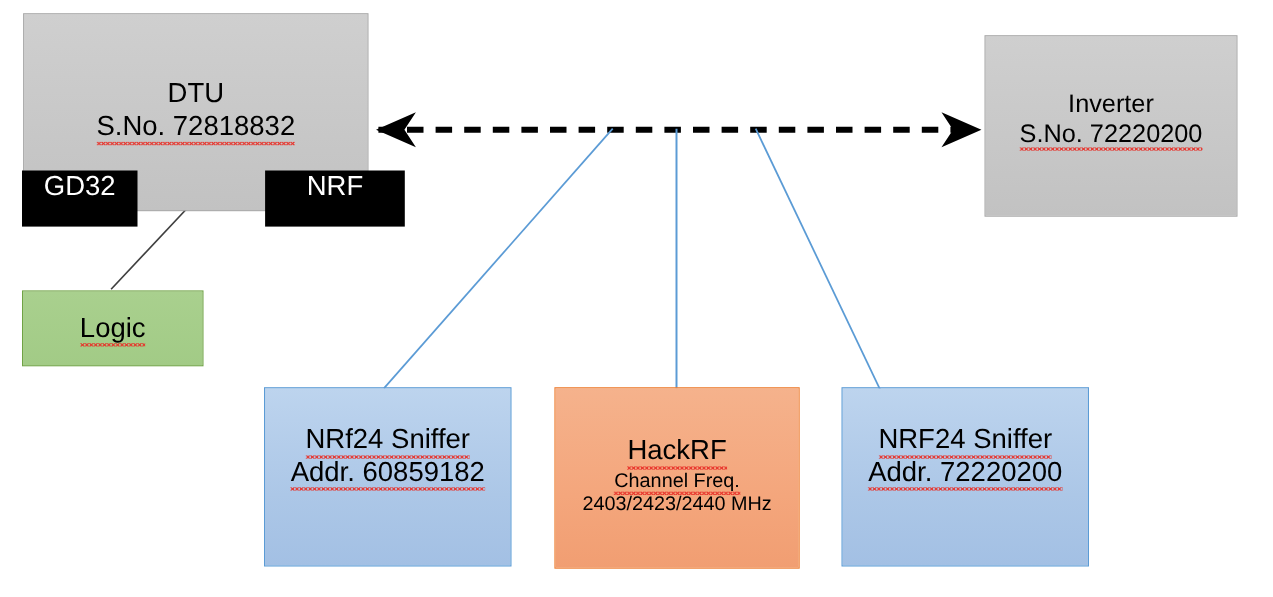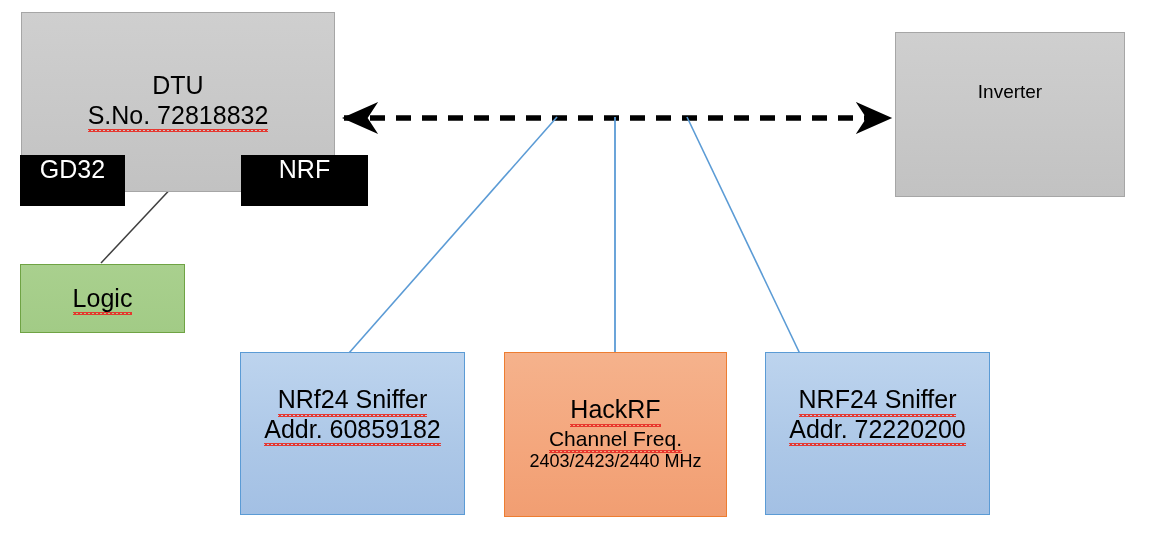--- a/index.html
+++ b/index.html
@@ -54,21 +54,21 @@
   #nrf-chip  { left: 230px; top: 155px; width: 127px; height: 51px; margin-left: 11px; }
 
   
   #inverter-box {
     left: 895px; top: 32px; width: 230px; height: 165px;
     background: linear-gradient(180deg, #cfcfcf 0%, #c8c8c8 55%, #c2c2c2 100%);
     border: 1px solid #a6a6a6;
     justify-content: flex-start;
     padding-top: 48px;
   }
-  #inverter-box .line1 { font-size: 19px; }
+  #inverter-box .line1 { font-size: 23px; }
   #inverter-box .line2 { font-size: 23px; }
 
   
   #logic-box {
     left: 20px; top: 264px; width: 165px; height: 69px;
     background: linear-gradient(180deg, #a9d08e 0%, #a2cb86 100%);
     border: 1px solid #6fa344;
     font-size: 25px;
   }
 
@@ -84,21 +84,21 @@
   #sniffer-right { left: 765px; top: 352px; width: 225px; height: 163px; }
 
   #hackrf-box {
     left: 504px; top: 352px; width: 223px; height: 165px;
     background: linear-gradient(180deg, #f5b28c 0%, #f4a67c 60%, #f19e72 100%);
     border: 1px solid #ed7d31;
     justify-content: flex-start;
     padding-top: 42px;
   }
   #hackrf-box .title { font-size: 25px; margin-bottom: 2px; }
-  #hackrf-box .sub1  { font-size: 21px; }
+  #hackrf-box .sub1  { font-size: 18px; }
   #hackrf-box .sub2  { font-size: 18px; }
 
   
   .squiggle {
     position: relative;
     display: inline-block;
   }
   .squiggle::after {
     content: "";
     position: absolute;
@@ -154,20 +154,23 @@
   </div>
   <div class="chip" id="gd32-chip">
     <span>GD32</span>
   </div>
   <div class="chip" id="nrf-chip">
     <span>NRF</span>
   </div>
 
   <div class="node" id="inverter-box">
     <div class="line1">Inverter</div>
+    <div class="line2">
+      <span class="squiggle">S.No. 72220200</span>
+    </div>
   </div>
 
   <div class="node" id="logic-box">
     <span class="squiggle">Logic</span>
   </div>
 
   <div class="node sniffer" id="sniffer-left">
     <div class="line1">
       <span class="squiggle">NRf24 Sniffer</span>
     </div>

